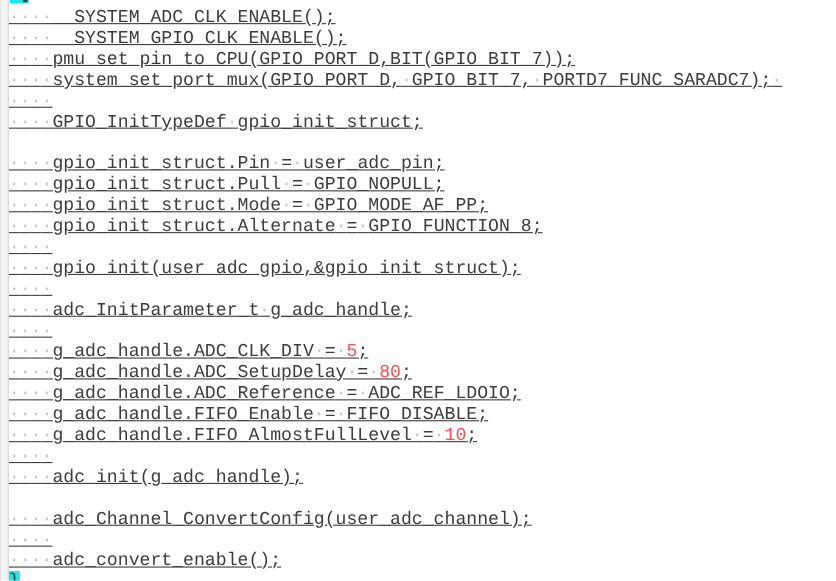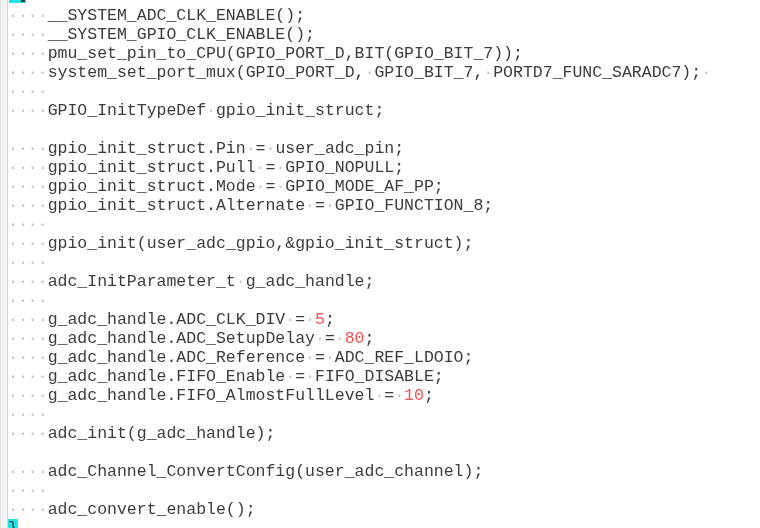--- a/index.html
+++ b/index.html
@@ -19,21 +19,21 @@
     background:var(--brace_highlight,#1fe6e6);
   }
   .brace-top::after{
     content:"";position:absolute;right:1px;top:0;width:4px;height:2px;
     background:var(--text,#3c3c3c);
   }
   .code-area{
     position:absolute;left:8px;top:6px;right:0;bottom:0;
     font-size:16.5px;line-height:19px;
     color:var(--text,#3c3c3c);
-    white-space:pre;overflow:hidden;
+    white-space:pre;overflow:hidden;text-decoration:underline;
   }
   .code-line{height:19px;}
   .ws{color:var(--whitespace,#c6c6c6);}
   .num{color:var(--number,#f25151);}
   .brace{
     background:var(--brace_highlight,#1fe6e6);
     color:var(--text,#3c3c3c);
   }
 </style>
 </head>

